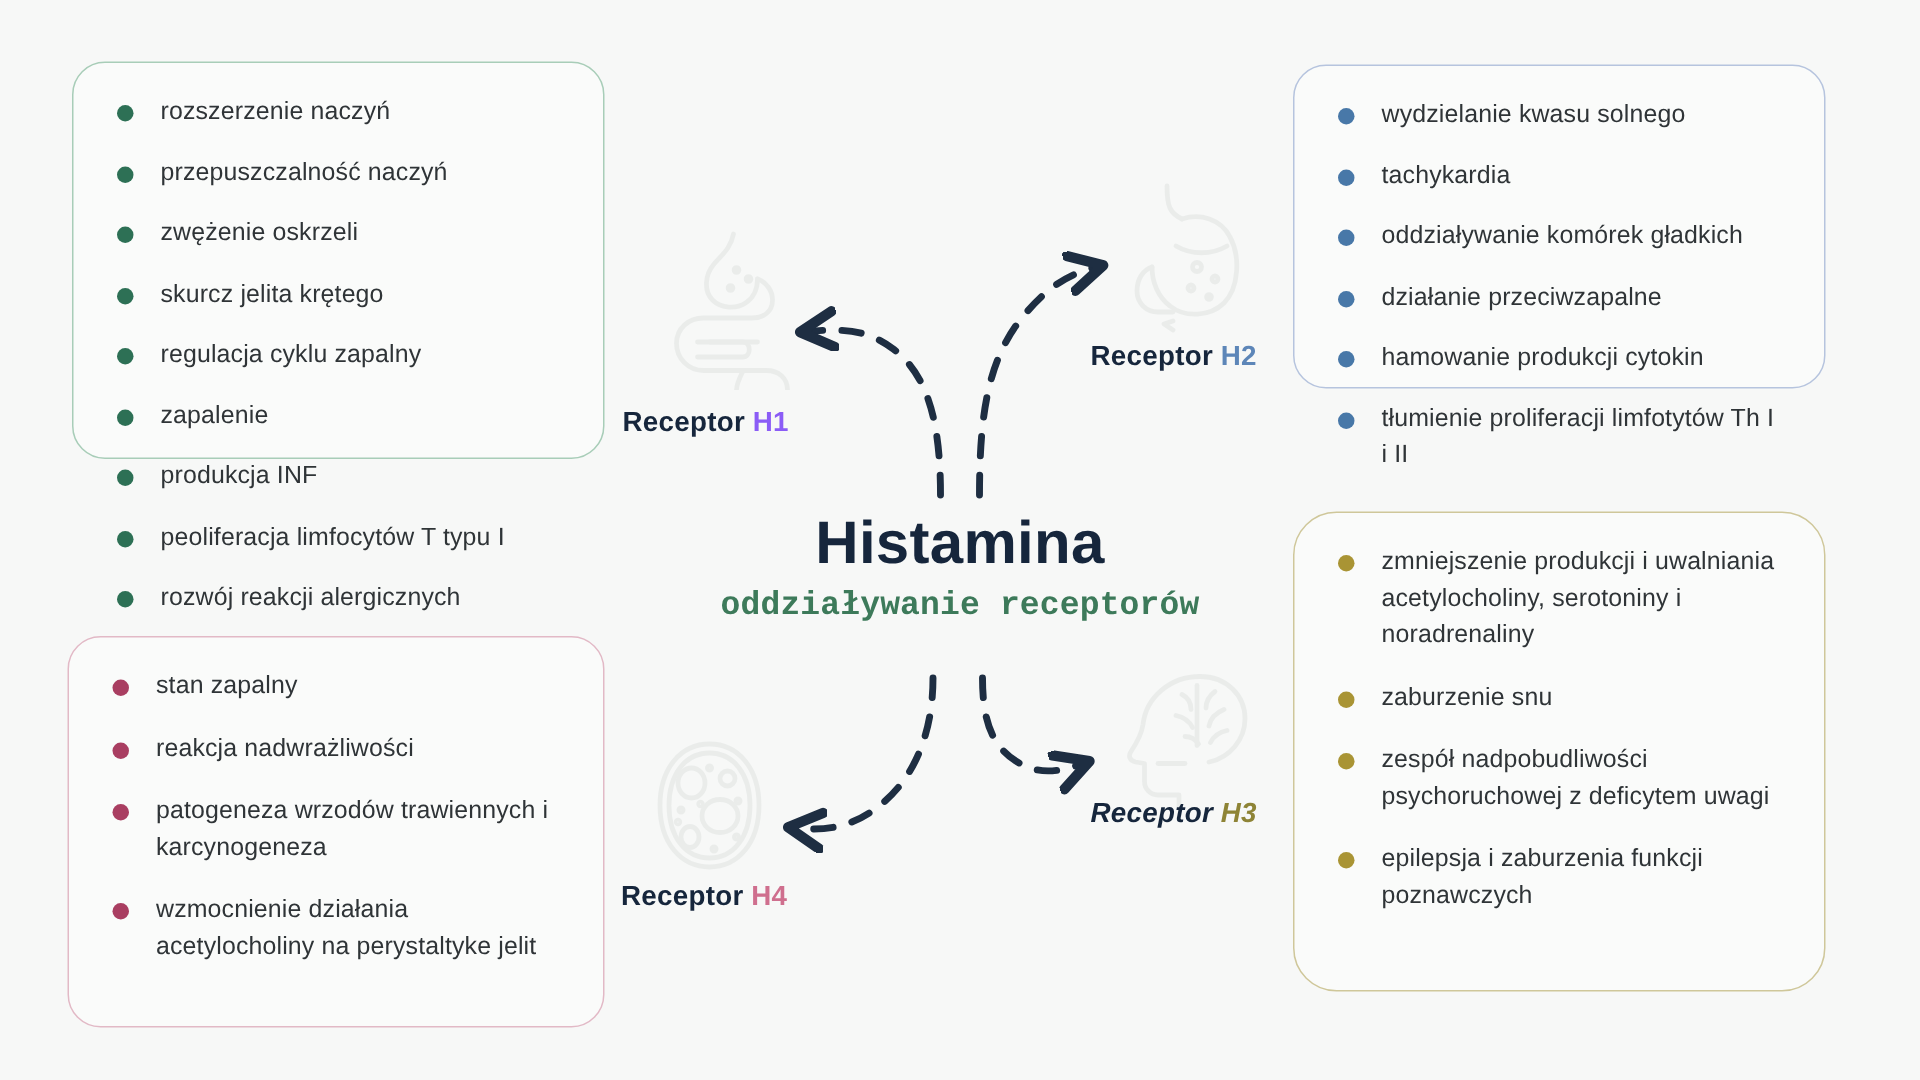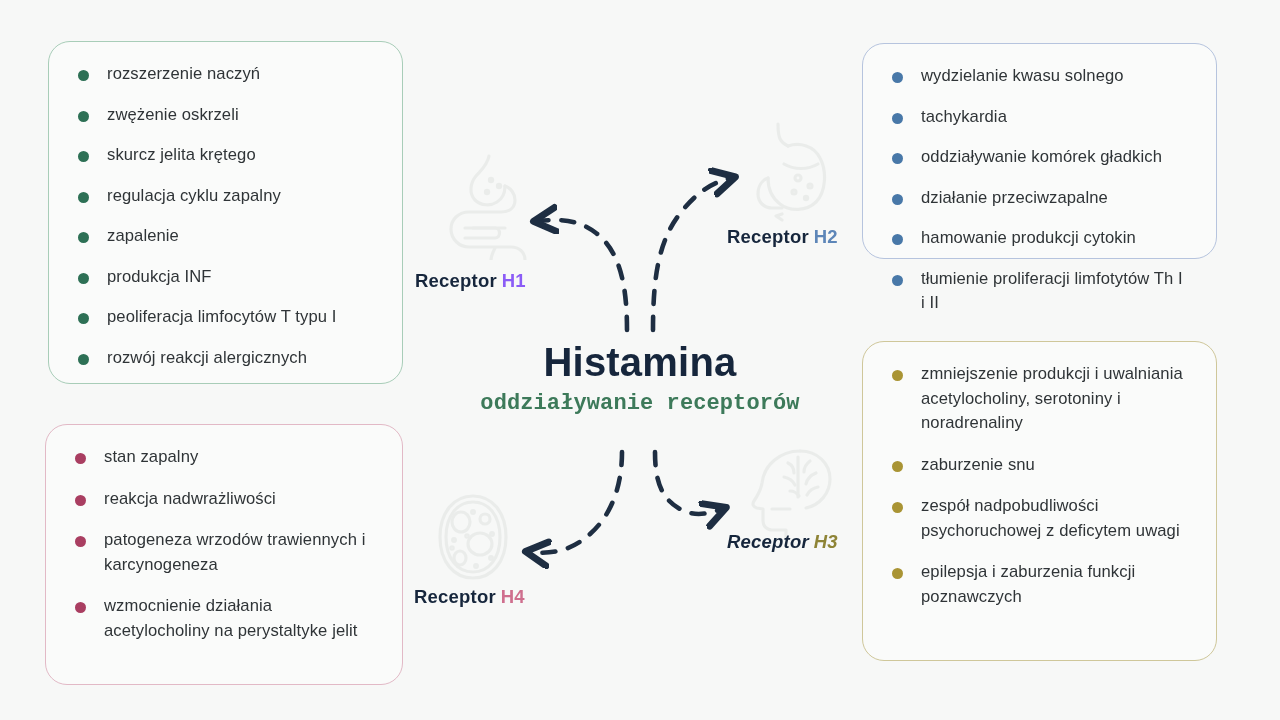--- a/index.html
+++ b/index.html
@@ -26,23 +26,23 @@
     position: absolute;
     box-sizing: border-box;
     border-radius: 22px;
     border: 1.6px solid #cfd6d2;
     background: #fafbfa;
     padding: 20px 26px 20px 28px;
   }
   .card.green  { border-color: #a8cdb8; }
   .card.blue   { border-color: #b6c4de; }
   .card.pink   { border-color: #e2b9c6; }
-  .card.gold   { border-color: #cfc79a; }
-
-  .card-h1 { left: 48px;  top: 41px;  width: 355px; height: 343px; }
+  .card.gold   { border-color: #cfc79a; border-radius: 29px; }
+
+  .card-h1 { left: 48px;  top: 41px;  width: 355px; height: 265px; }
   .card-h4 { left: 45px;  top: 424px; width: 358px; height: 261px; }
   .card-h2 { left: 862px; top: 43px;  width: 355px; height: 216px; }
   .card-h3 { left: 862px; top: 341px; width: 355px; height: 320px; }
 
   ul.bullets {
     list-style: none;
     margin: 0;
     padding: 0;
   }
   ul.bullets li {
@@ -143,20 +143,21 @@
   }
 </style>
 </head>
 <body>
 
 <div class="stage">
 
   <div class="card green card-h1">
     <ul class="bullets">
       <li>rozszerzenie naczyń</li>
+      <li>przepuszczalność naczyń</li>
       <li>zwężenie oskrzeli</li>
       <li>skurcz jelita krętego</li>
       <li>regulacja cyklu zapalny</li>
       <li>zapalenie</li>
       <li>produkcja INF</li>
       <li>peoliferacja limfocytów T typu I</li>
       <li>rozwój reakcji alergicznych</li>
     </ul>
   </div>
 

